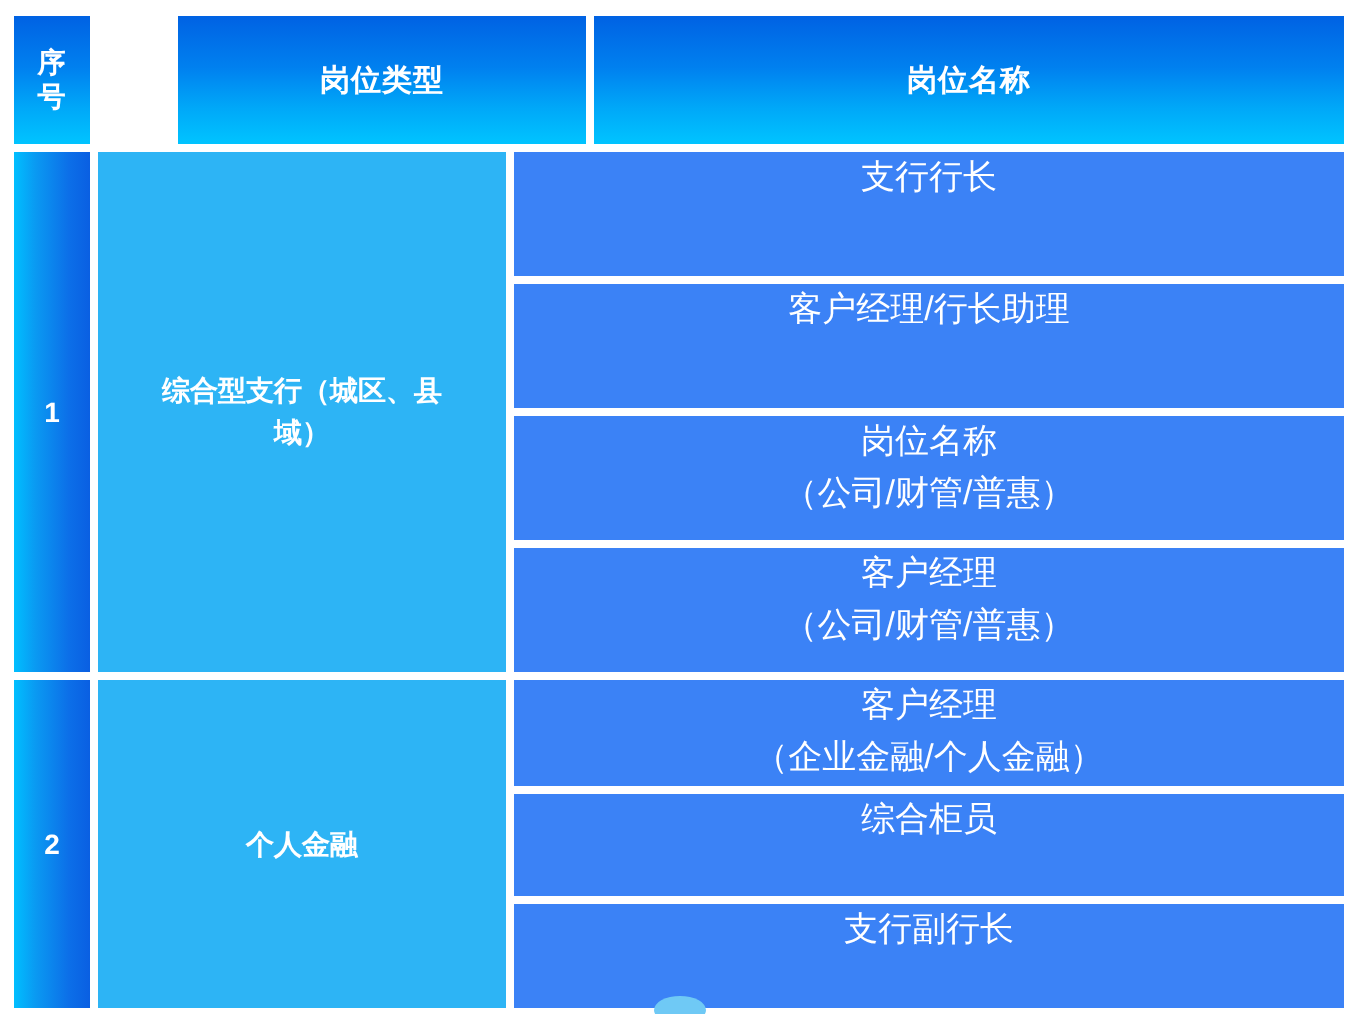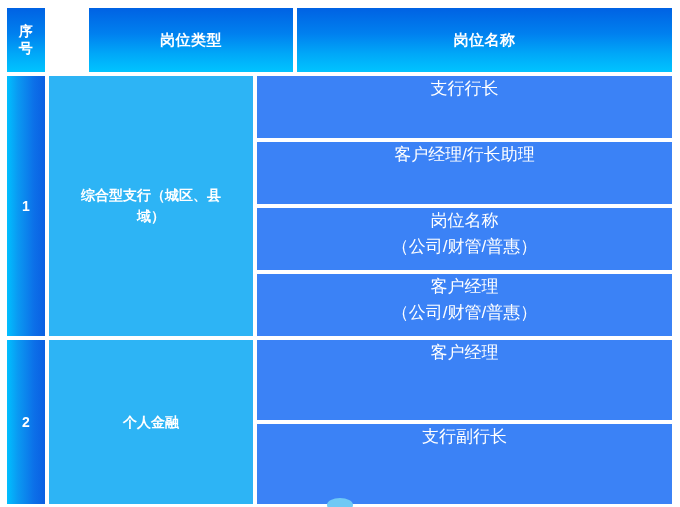--- a/index.html
+++ b/index.html
@@ -173,20 +173,25 @@
         </div>
       </div>
     </div>
 
     <div class="trow row-2">
       <div class="cell-seq">2</div>
       <div class="cell-type">个人金融</div>
       <div class="names-col">
         <div class="cell-name">
           <span>客户经理</span>
+          <span class="line2">（企业金融/个人金融）</span>
+        </div>
+        <div class="cell-name">
+          <span>综合柜员</span>
+
         </div>
         <div class="cell-name">
           <span>支行副行长</span>
 
           <span class="bottom-nub"></span>
         </div>
       </div>
     </div>
 
   </div>

